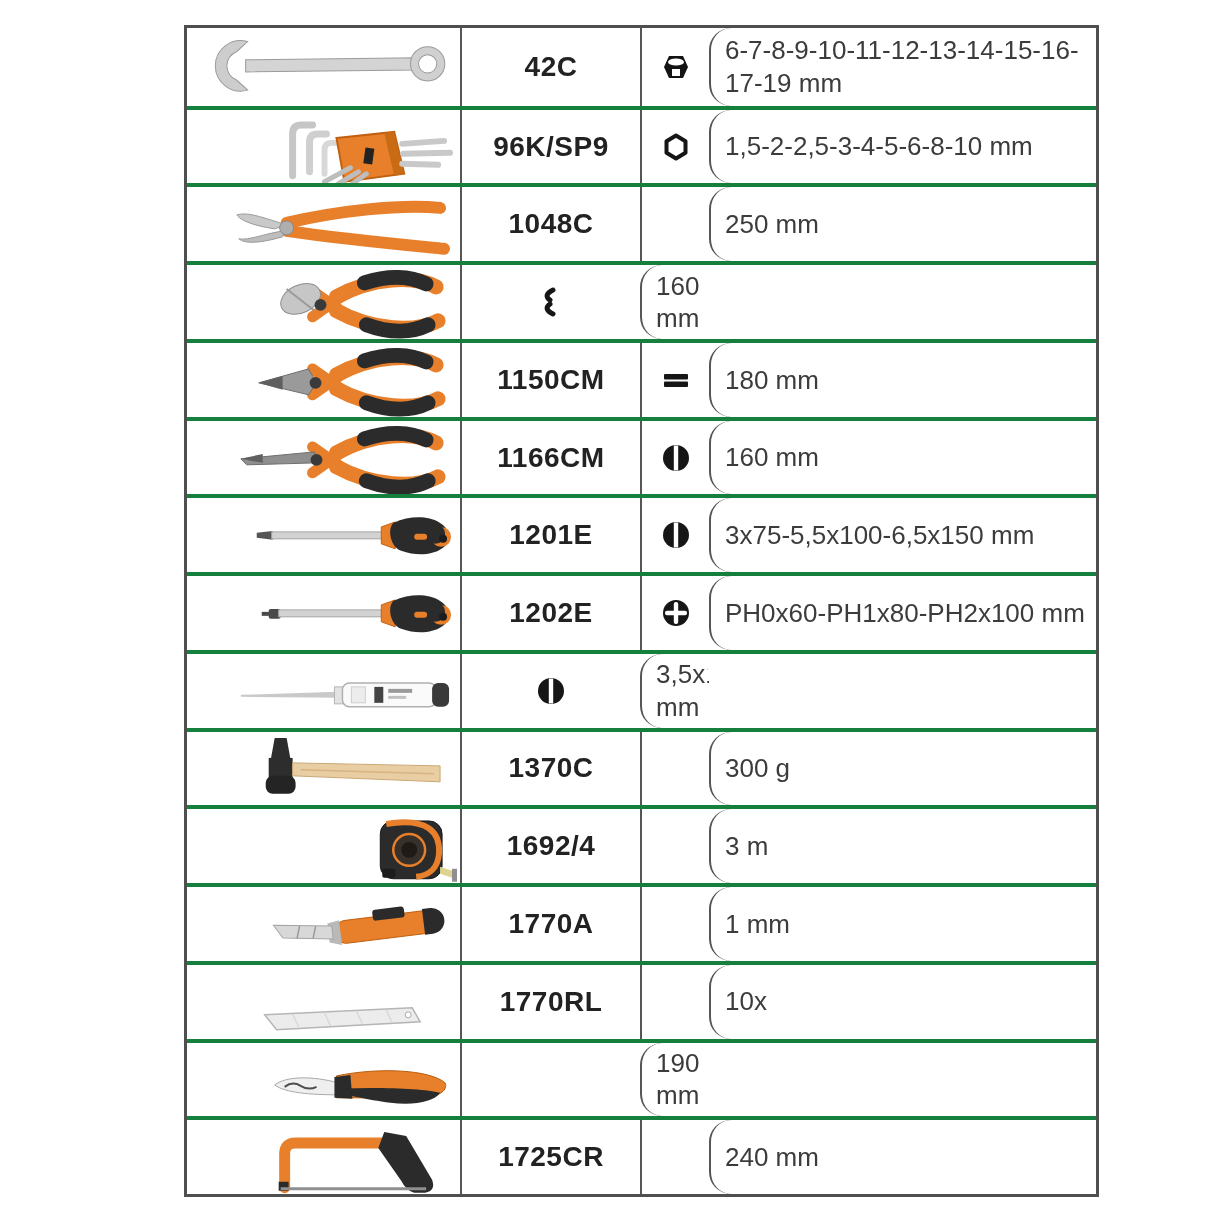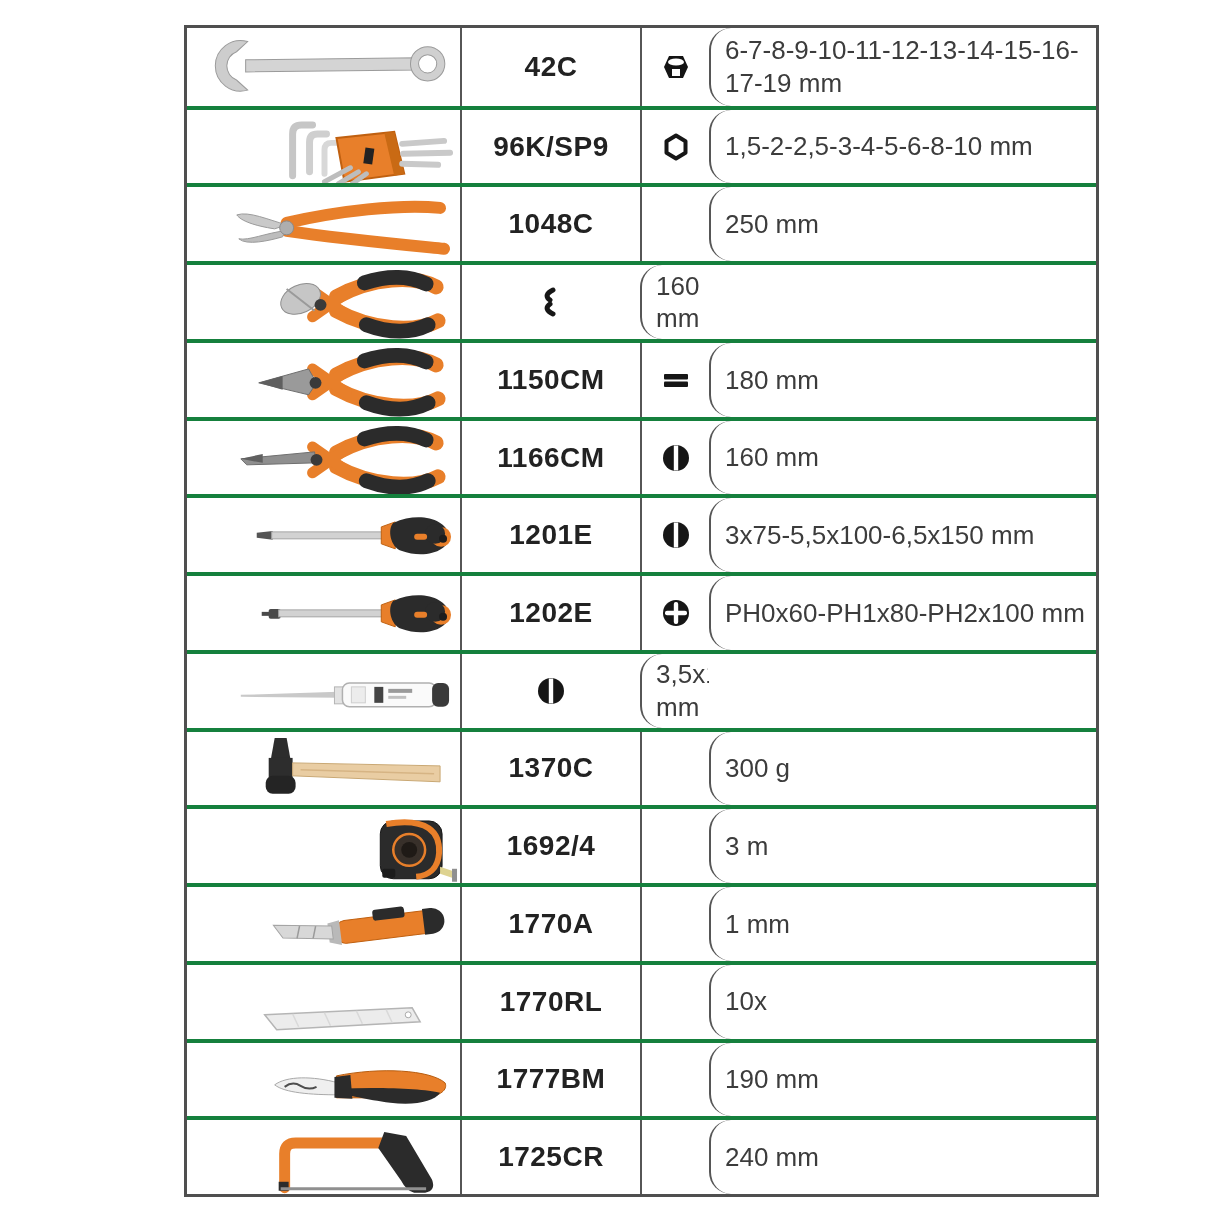--- a/index.html
+++ b/index.html
@@ -331,23 +331,20 @@
     <div class="row">
       <div class="cell img-cell">
         <svg viewBox="0 0 270 74" preserveAspectRatio="xMidYMid meet">
           <path d="M150 40 C124 33 98 33 86 42 C96 50 122 52 150 52 Z" fill="#efefef" stroke="#a9a9a9"></path>
           <path d="M96 44 q8 -6 16 -1 t16 1" fill="none" stroke="#4d4d4d" stroke-width="2"></path>
           <path d="M148 33 C192 24 242 27 257 40 C260 47 252 53 238 55 L148 55 Z" fill="#e87f2a" stroke="#b85c0e"></path>
           <path d="M150 46 C192 44 236 46 252 50 C246 59 226 63 202 60 C178 57 158 52 150 50 Z" fill="#2b2b2b"></path>
           <polygon points="146,34 162,32 164,56 146,55" fill="#2b2b2b"></polygon>
         </svg>
       </div>
-      <div class="cell code-cell">
-        <span>1777BM</span>
-      </div>
       <div class="cell icon-cell"></div>
       <div class="cell spec-cell">
         <span>190 mm</span>
       </div>
     </div>
     <div class="row">
       <div class="cell img-cell">
         <svg viewBox="0 0 270 74" preserveAspectRatio="xMidYMid meet">
           <path d="M96 68 V34 Q96 23 107 23 H198" fill="none" stroke="#e87f2a" stroke-width="11" stroke-linejoin="round" stroke-linecap="round"></path>
           <path d="M196 12 L218 16 L244 60 Q248 71 237 73 L226 73 Q218 71 213 61 L190 28 Z" fill="#2b2b2b"></path>

